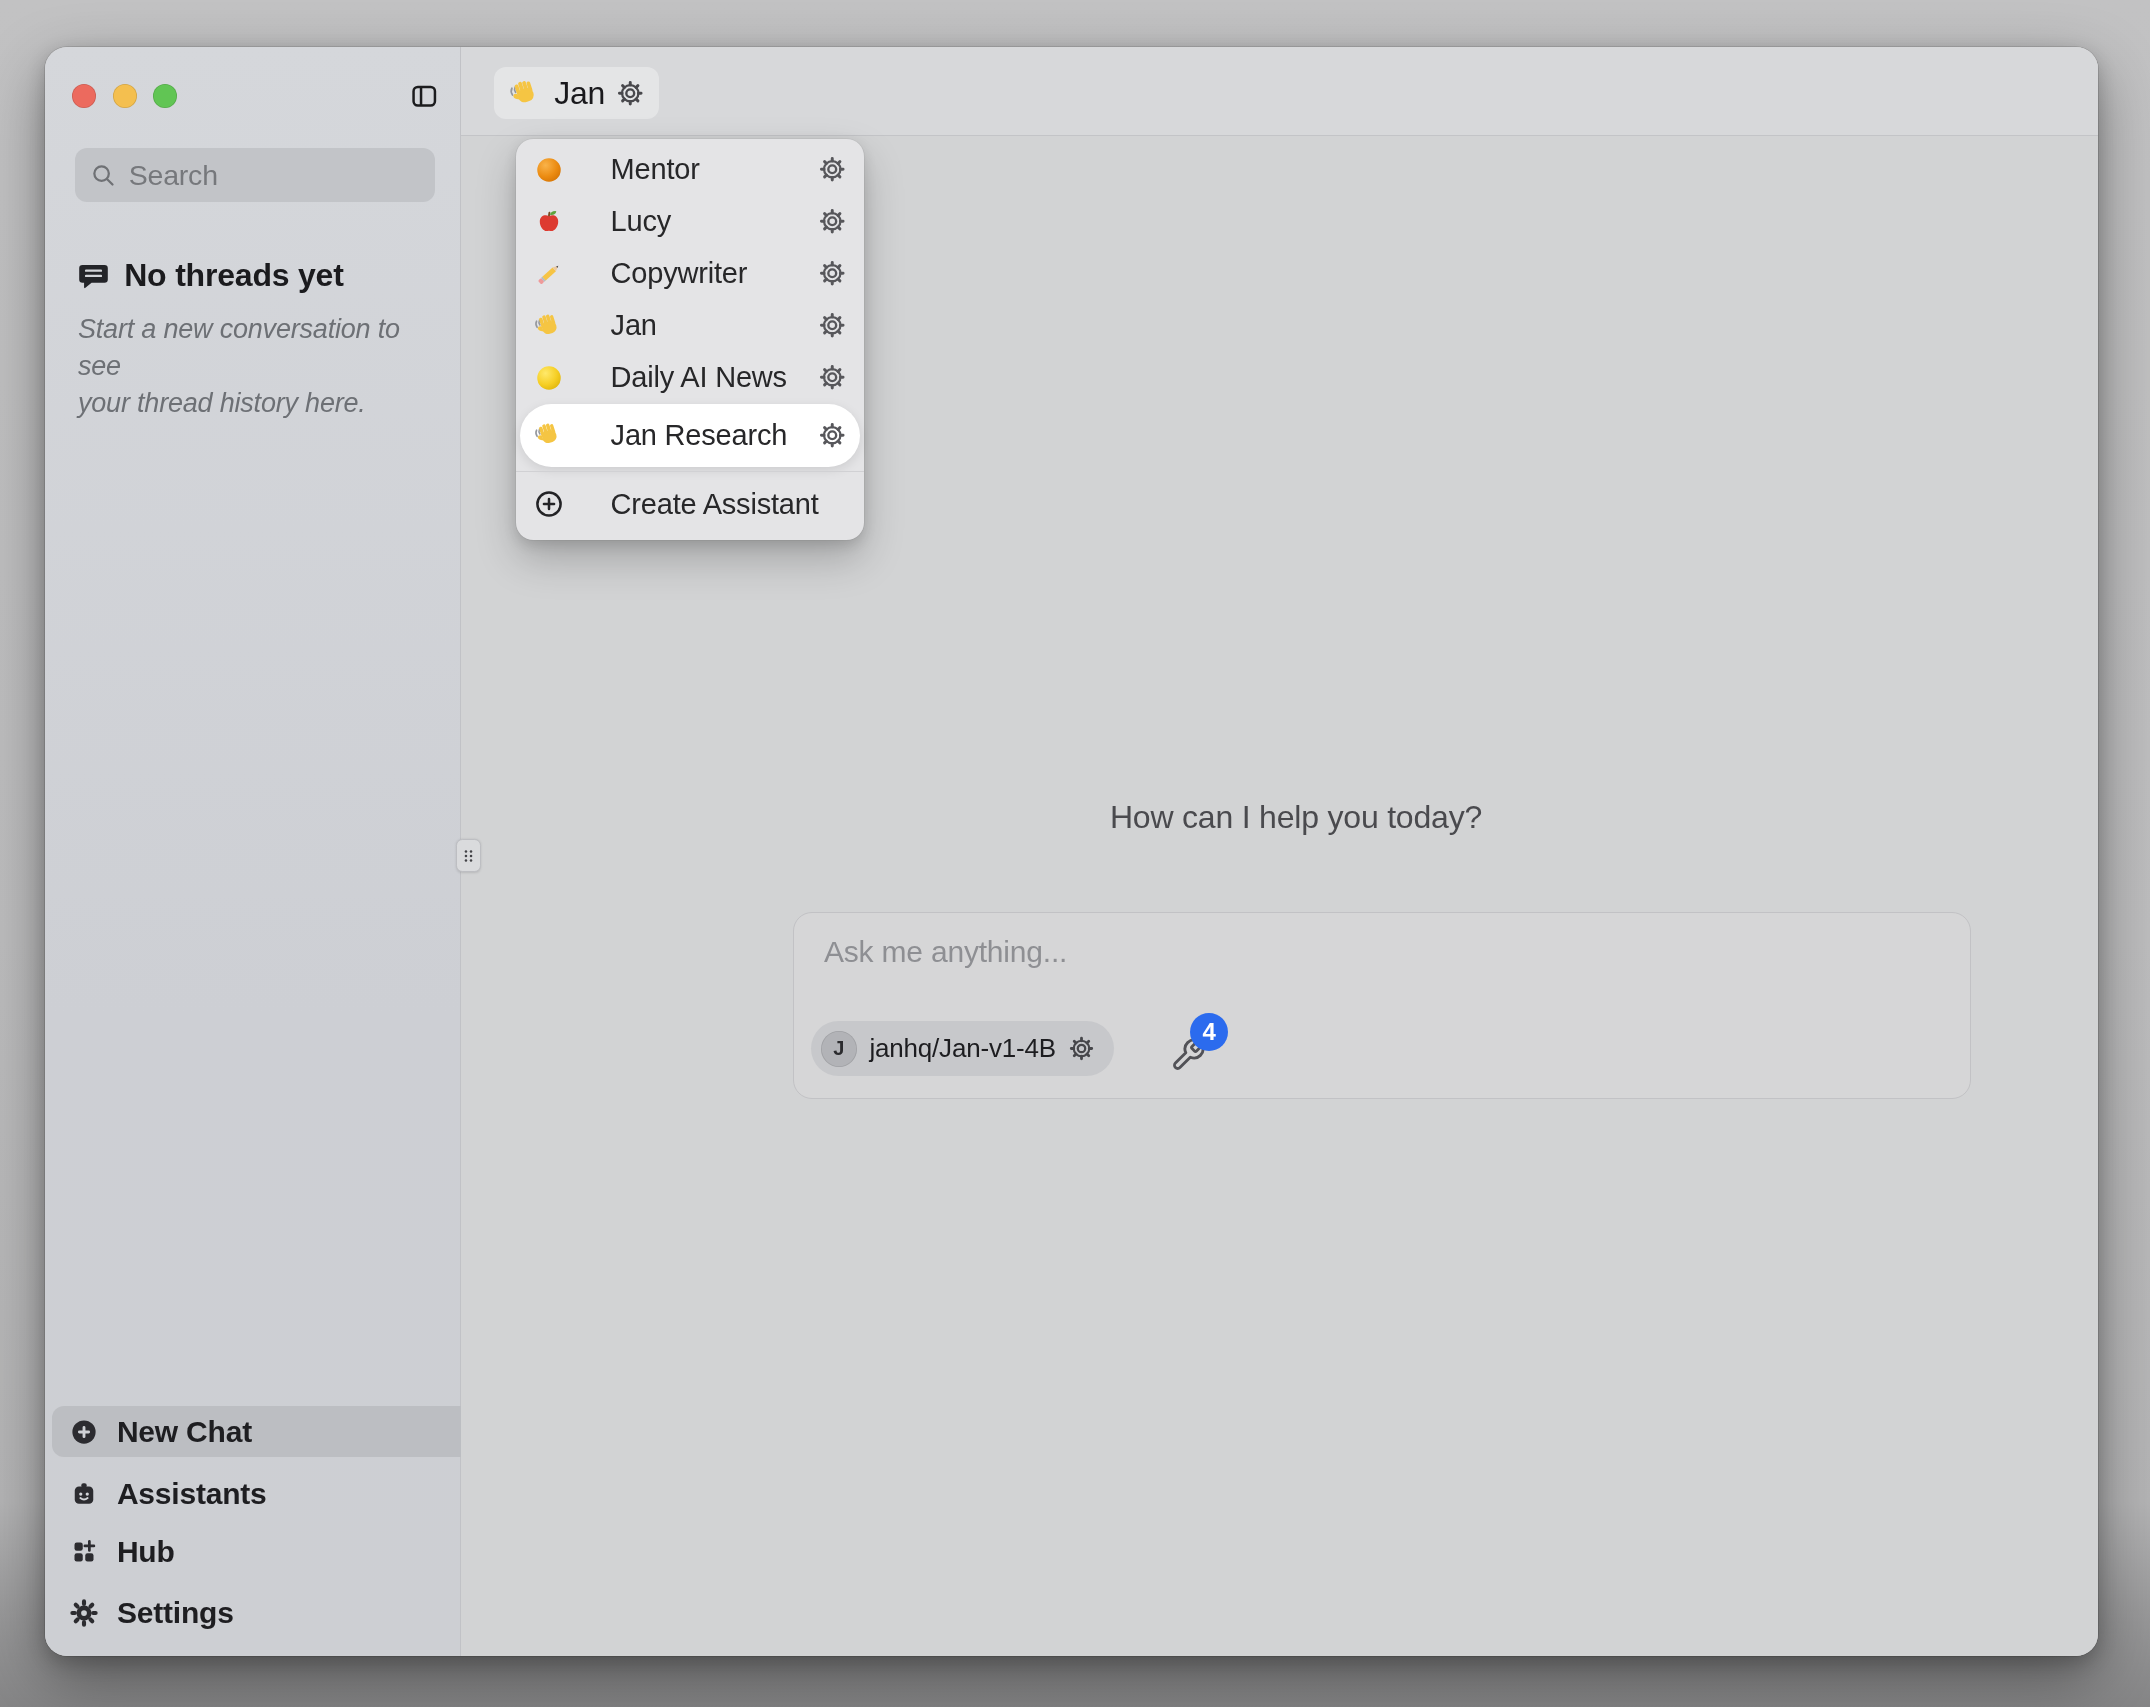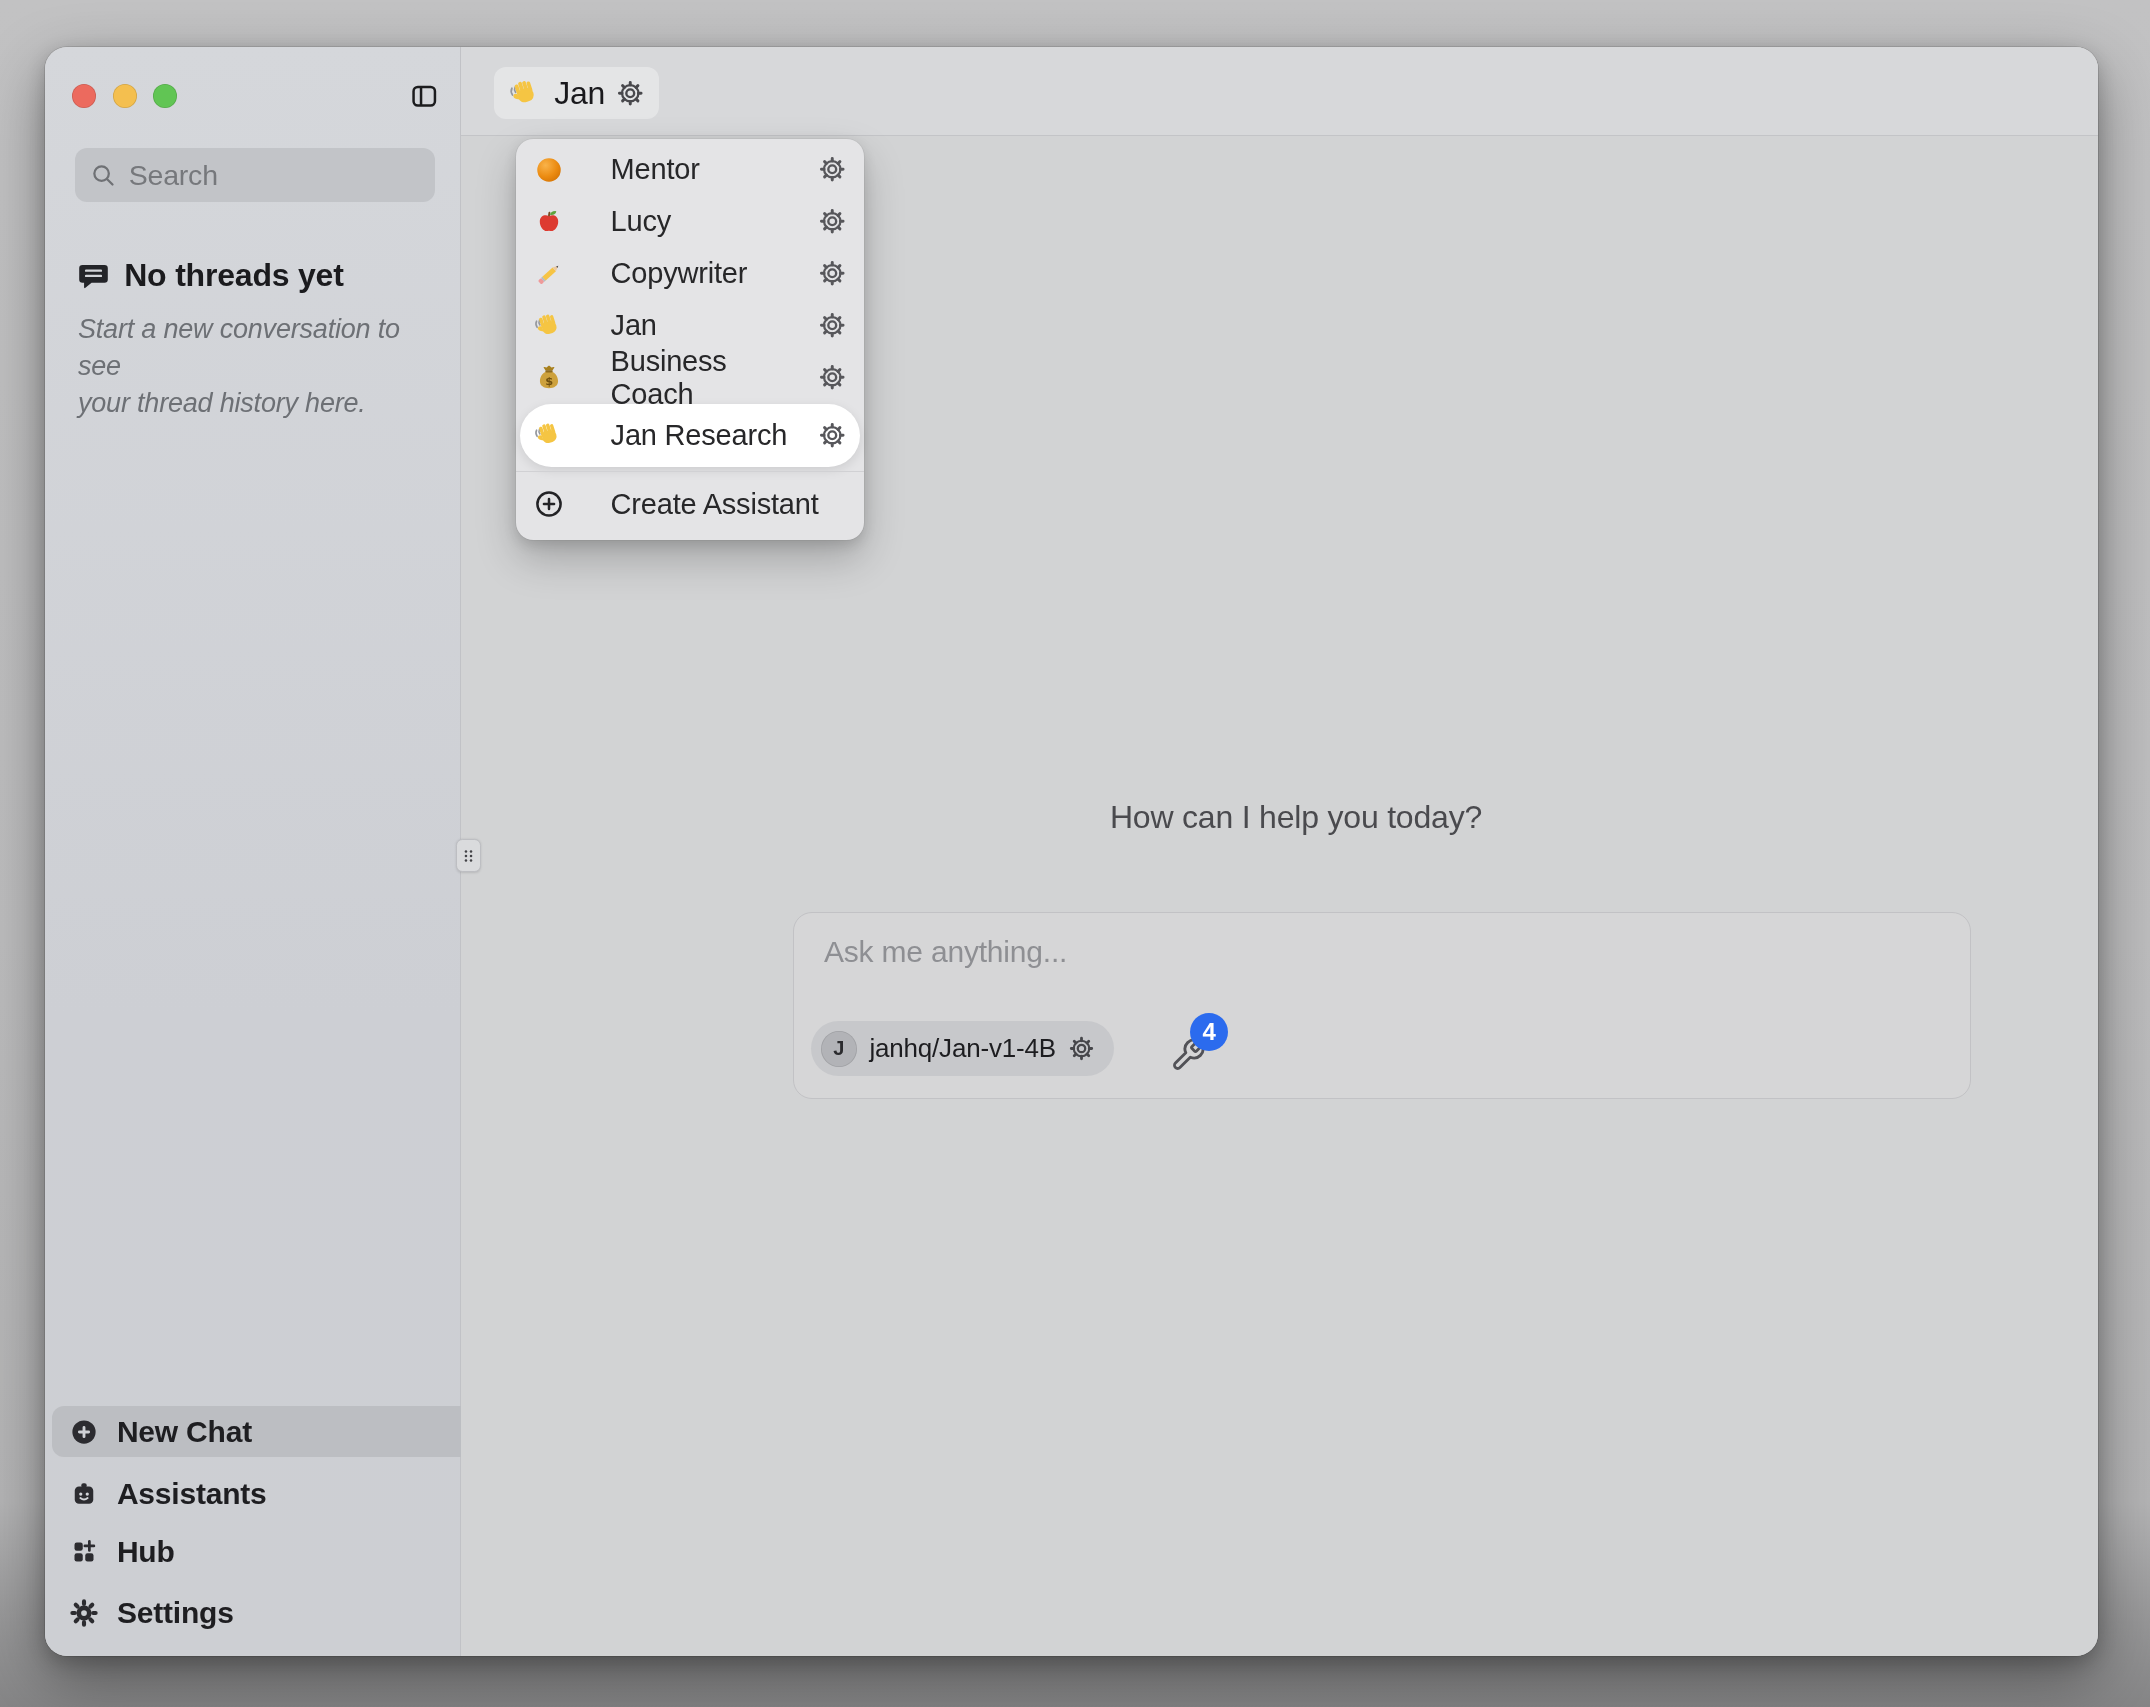--- a/index.html
+++ b/index.html
@@ -361,23 +361,23 @@
         <svg class="emoji" viewBox="0 0 24 24">
             <use href="#i-wave"></use>
           </svg>
         <span class="lbl">Jan</span>
         <svg class="gear" viewBox="0 0 24 24">
             <use href="#i-gear"></use>
           </svg>
       </div>
       <div class="menu-item">
         <svg class="emoji" viewBox="0 0 24 24">
-            <use href="#i-bag"></use>
-          </svg>
-        <span class="lbl">Business Coach</span>
+            <use href="#i-yellow"></use>
+          </svg>
+        <span class="lbl">Daily AI News</span>
         <svg class="gear" viewBox="0 0 24 24">
             <use href="#i-gear"></use>
           </svg>
       </div>
       <div class="menu-item selected">
         <svg class="emoji" viewBox="0 0 24 24">
             <use href="#i-wave"></use>
           </svg>
         <span class="lbl">Jan Research</span>
         <svg class="gear" viewBox="0 0 24 24">

